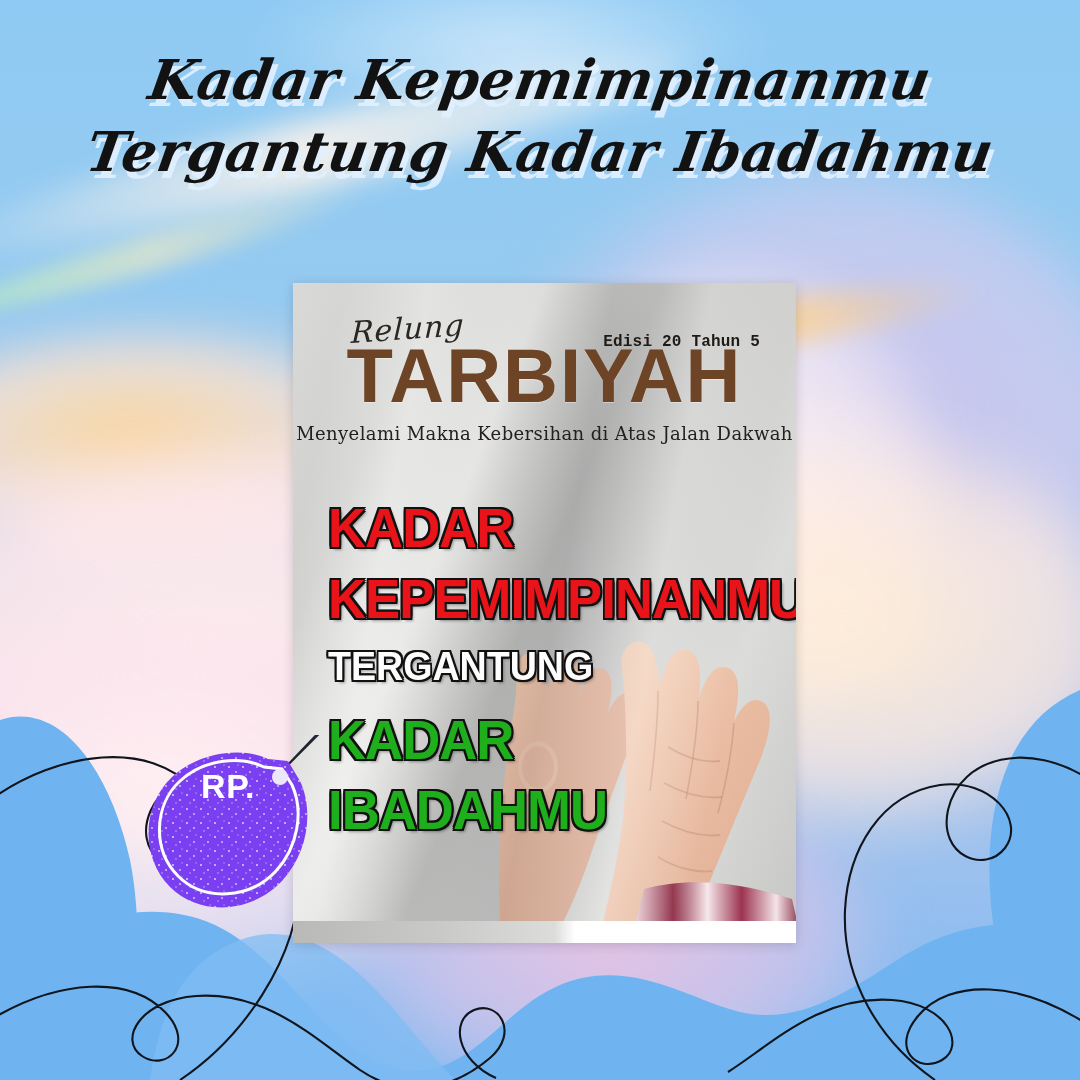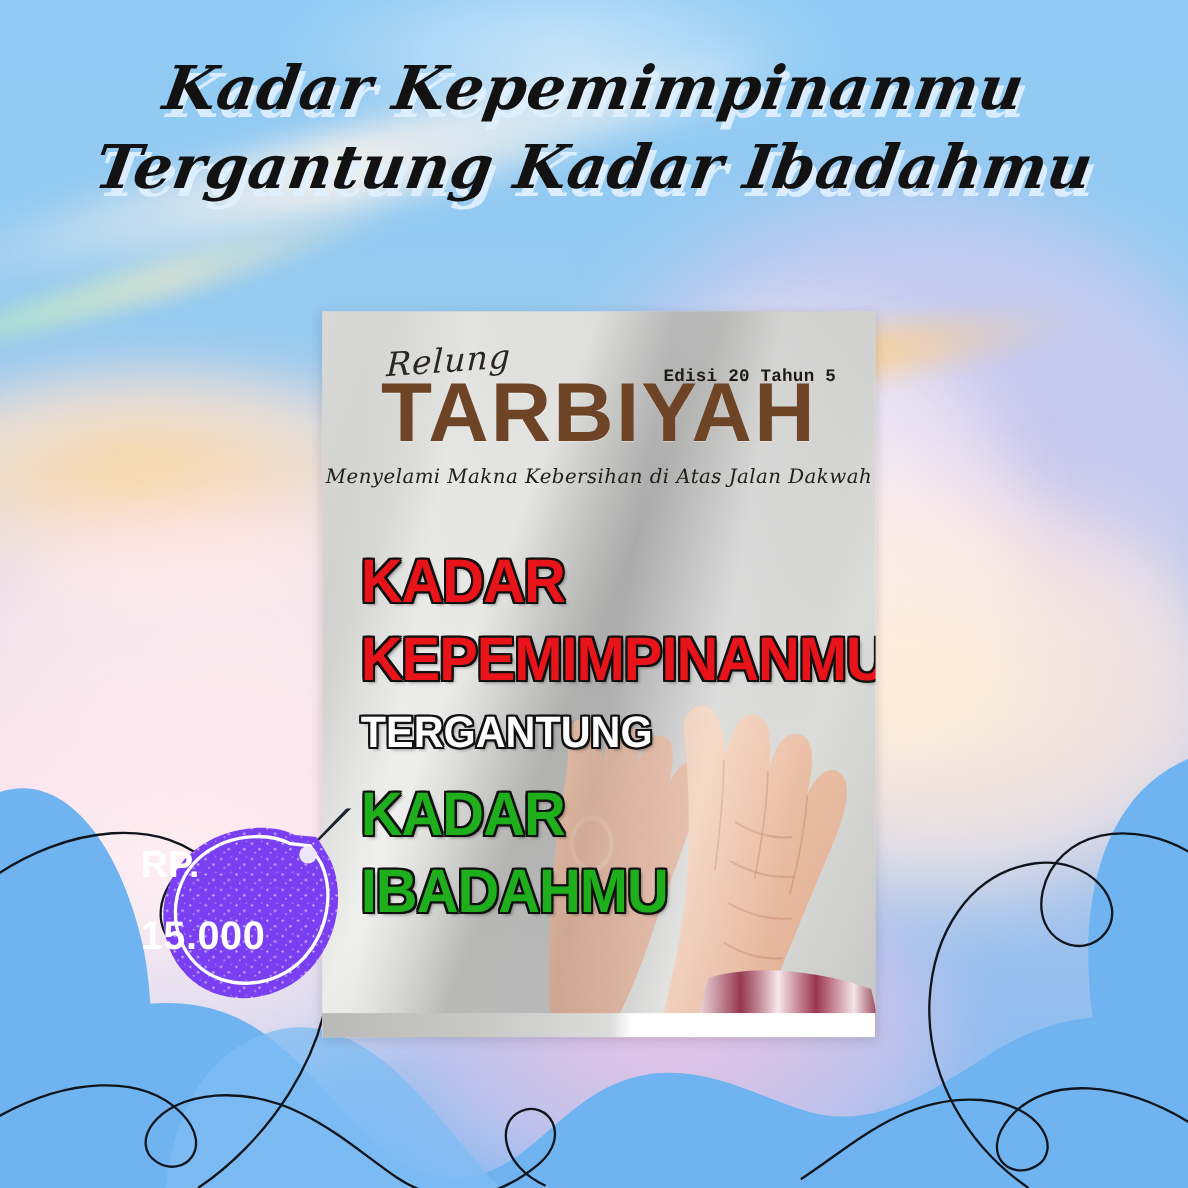--- a/index.html
+++ b/index.html
@@ -111,21 +111,21 @@
     font-size:16px;color:#1e1a16;letter-spacing:.2px;
   }
   .mast-title{
     position:absolute;left:0;right:0;top:33px;text-align:center;
     font-family:Liberation Sans, sans-serif;font-weight:bold;
     font-size:76px;line-height:1;color:#6d4526;letter-spacing:2px;
     text-shadow:0 1px 0 rgba(255,255,255,.35);
   }
   .mast-tag{
     position:absolute;left:0;right:0;top:118px;text-align:center;
-    font-family:"DejaVu Serif",serif;font-style:italic;
+    font-family:"DejaVu Serif",serif;
     font-size:18px;color:#23201d;letter-spacing:.4px;
   }
 
   
   .cv{position:absolute;left:35px;z-index:5;
     font-family:"Liberation Sans",sans-serif;font-weight:bold;
     letter-spacing:-1px;
     transform:scaleX(.94);transform-origin:left center;}
   .cv-red{color:#e8141a;
     text-shadow:
@@ -143,21 +143,21 @@
       0 -2px 0 #111,0 2px 0 #111,-2px 0 0 #111,2px 0 0 #111,
       3px 3px 3px rgba(0,0,0,.35);}
   .cv1{top:212px;font-size:56px;}
   .cv2{top:283px;font-size:56px;}
   .cv3{top:361px;font-size:40px;letter-spacing:0px;}
   .cv4{top:424px;font-size:56px;}
   .cv5{top:494px;font-size:56px;}
 
   
   #pricetag{position:absolute;left:128px;top:735px;width:200px;height:200px;z-index:30;}
-  .tag-text{position:absolute;left:0;right:0;top:34px;
+  .tag-text{position:absolute;left:0;right:0;top:34px;text-align:center;
     font-family:"Liberation Sans",sans-serif;font-weight:bold;color:#ffffff;
     pointer-events:none;}
   .tag-rp{font-size:34px;letter-spacing:.5px;line-height:1;}
   .tag-amt{font-size:36px;letter-spacing:.5px;line-height:1;margin-top:30px;}
 </style>
 </head>
 <body>
 
 <div id="poster">
 
@@ -303,17 +303,16 @@
       <path d="M160,26 L172,46 C186,76 180,118 154,146
                C124,178 72,182 42,152 C12,122 14,70 44,42
                C72,16 116,12 140,24 Z" fill="url(#speck)"></path>
       <path d="M154,34 L164,50 C176,76 170,112 148,136
                C122,164 76,167 50,141 C24,115 26,70 52,46
                C77,23 114,21 136,32 Z" fill="none" stroke="#ffffff" stroke-width="3"></path>
       <circle cx="152" cy="42" r="8" fill="#ece6fa"></circle>
     </svg>
     <div class="tag-text">
       <div class="tag-rp">RP.</div>
-      <div class="tag-amt">15.000</div>
     </div>
   </div>
 
 </div>
 
 </body></html>

